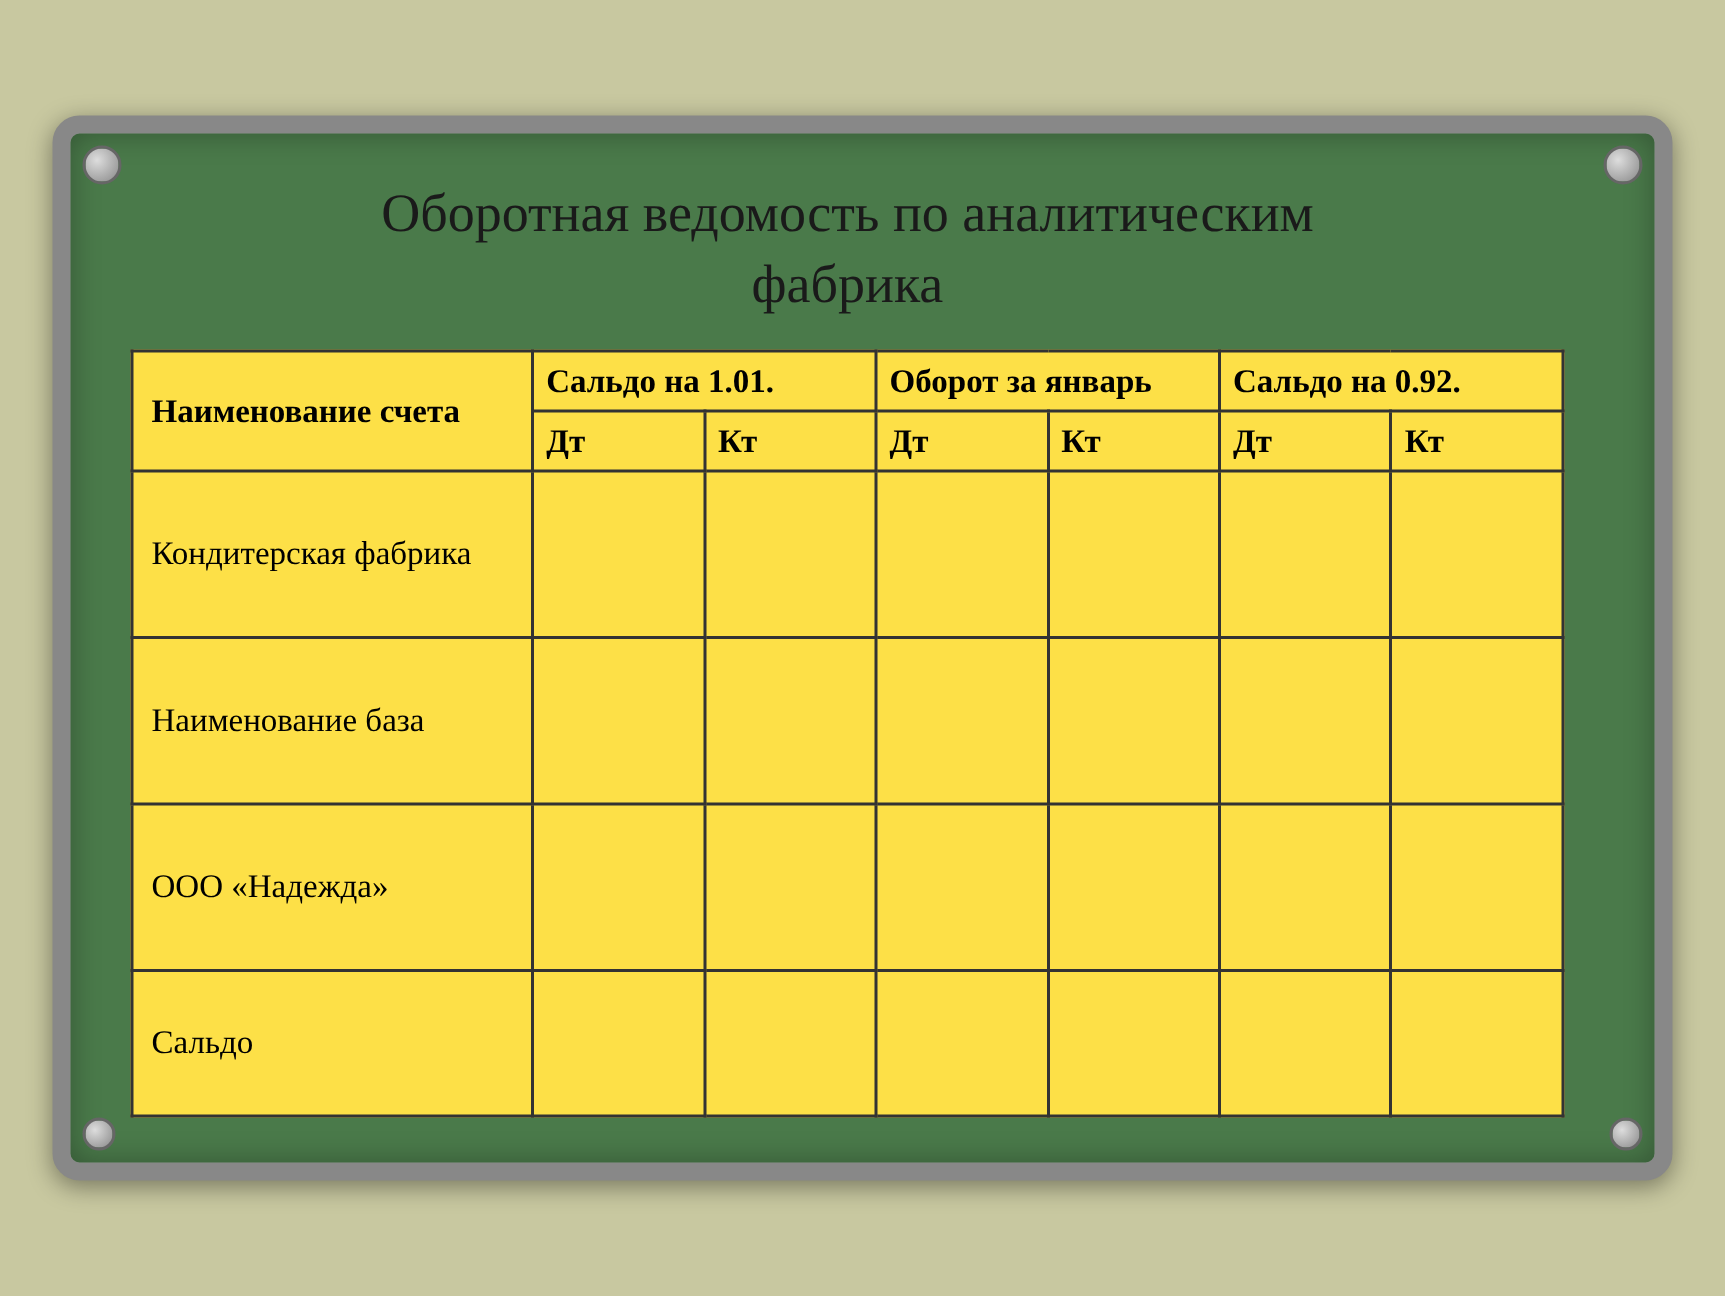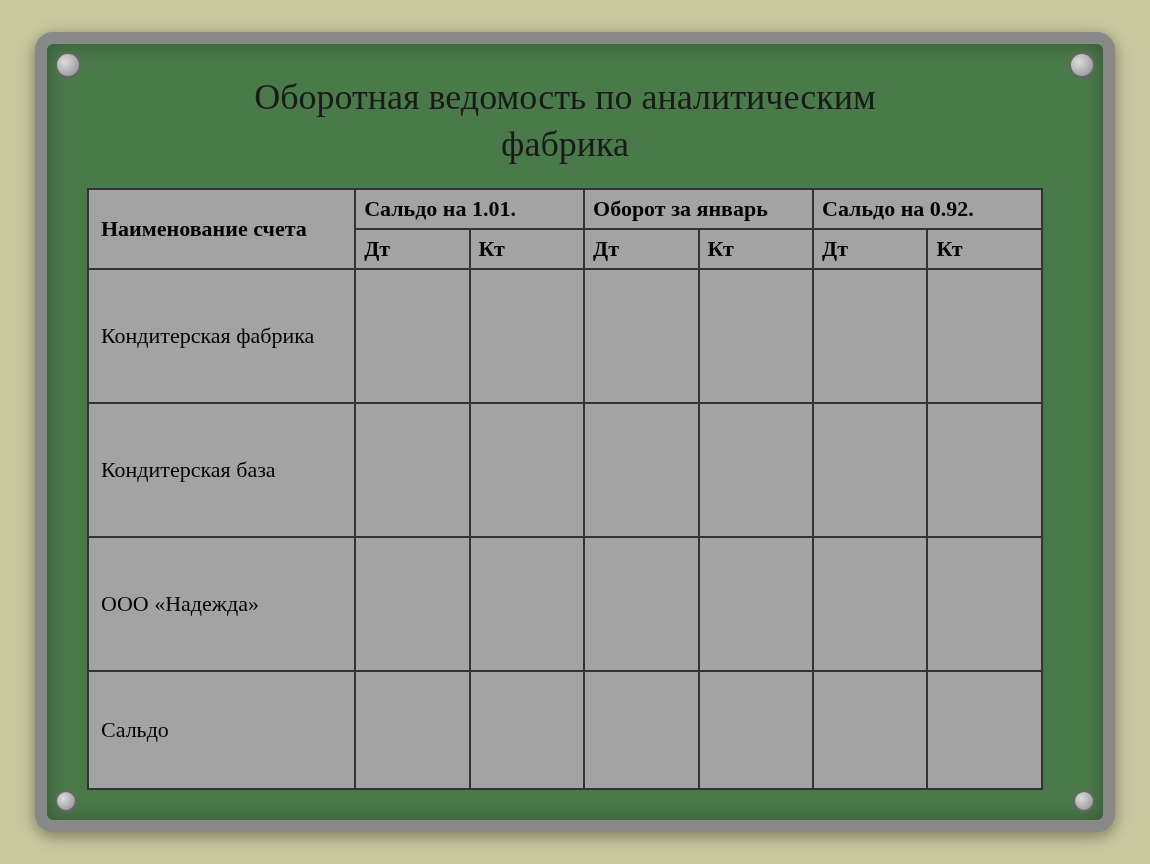--- a/index.html
+++ b/index.html
@@ -13,21 +13,21 @@
       height: 864px;
       background: #c8c8a0;
       display: flex;
       align-items: center;
       justify-content: center;
       font-family: 'Times New Roman', Times, serif;
     }
 
     .board {
       width: 1080px;
-      height: 800px;
+      height: 710px;
       background: #4a7a4a;
       border-radius: 18px;
       border: 12px solid #888;
       box-shadow: inset 0 0 20px rgba(0,0,0,0.3), 0 4px 16px rgba(0,0,0,0.4);
       display: flex;
       flex-direction: column;
       align-items: center;
       padding: 30px 60px 30px 40px;
       position: relative;
     }
@@ -73,21 +73,21 @@
     .title {
       color: #1a1a1a;
       font-size: 36px;
       font-weight: normal;
       text-align: center;
       margin-bottom: 20px;
       line-height: 1.3;
     }
 
     .table-container {
-      background: #a3a3a3;
+      background: #fde047;
       width: 100%;
       flex: 1;
     }
 
     table {
       width: 100%;
       height: 100%;
       border-collapse: collapse;
     }
 
@@ -181,21 +181,21 @@
         <tr class="data-row">
           <td class="name-cell"><span>Кондитерская фабрика</span></td>
           <td></td>
           <td></td>
           <td></td>
           <td></td>
           <td></td>
           <td></td>
         </tr>
         <tr class="data-row">
-          <td class="name-cell"><span>Кондитерская база</span></td>
+          <td class="name-cell"><span>Наименование база</span></td>
           <td></td>
           <td></td>
           <td></td>
           <td></td>
           <td></td>
           <td></td>
         </tr>
         <tr class="data-row">
           <td class="name-cell"><span>ООО «Надежда»</span></td>
           <td></td>

